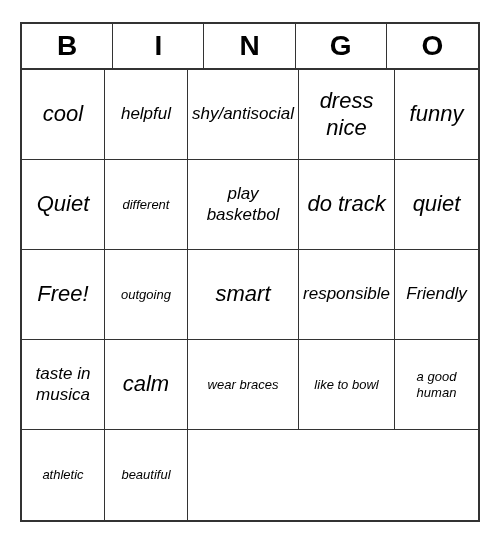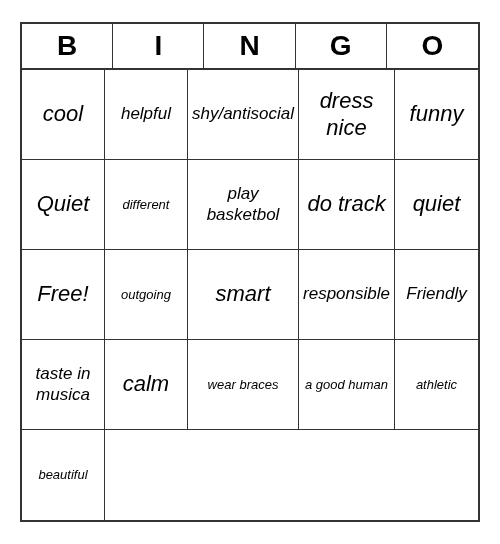--- a/index.html
+++ b/index.html
@@ -128,20 +128,23 @@
       <div class="bingo-cell">
         <span class="cell-text small">taste in musica</span>
       </div>
       <div class="bingo-cell">
         <span class="cell-text large">calm</span>
       </div>
       <div class="bingo-cell">
         <span class="cell-text">wear braces</span>
       </div>
       <div class="bingo-cell">
+        <span class="cell-text">like to bowl</span>
+      </div>
+      <div class="bingo-cell">
         <span class="cell-text">a good human</span>
       </div>
       <div class="bingo-cell">
         <span class="cell-text">athletic</span>
       </div>
       <div class="bingo-cell">
         <span class="cell-text">beautiful</span>
       </div>
     </div>
 </div>

